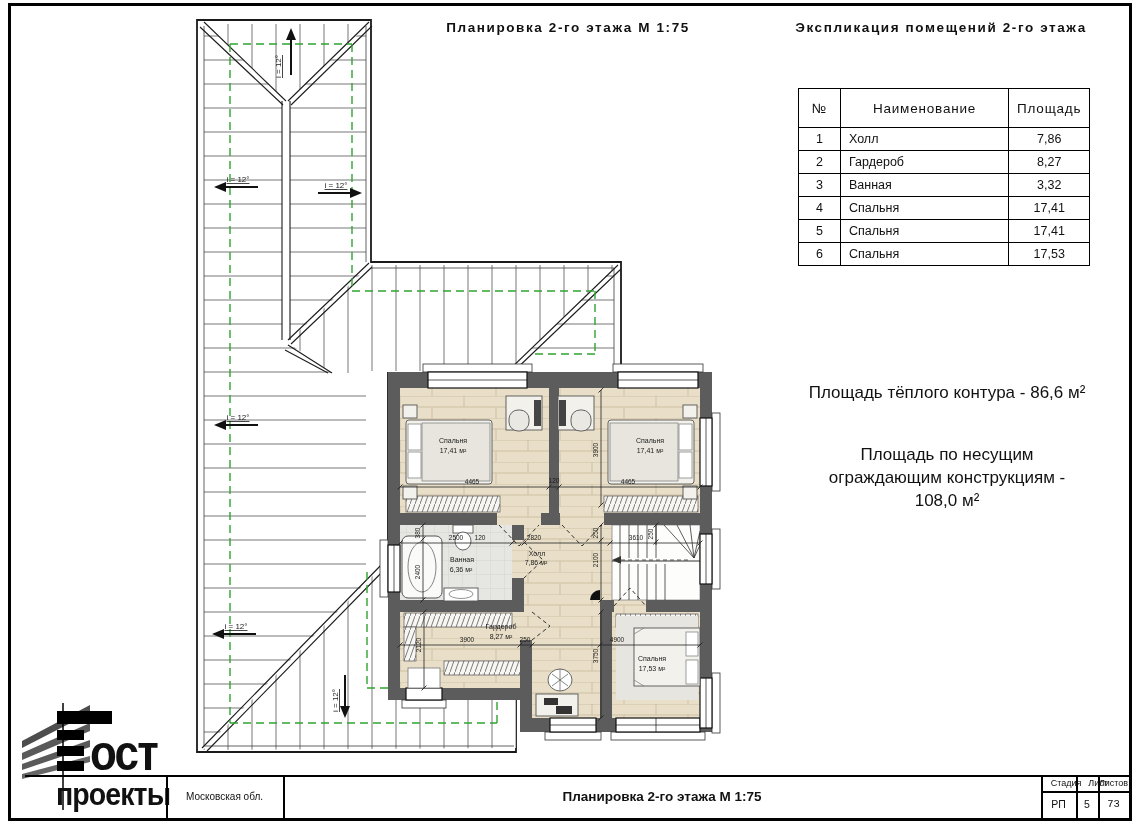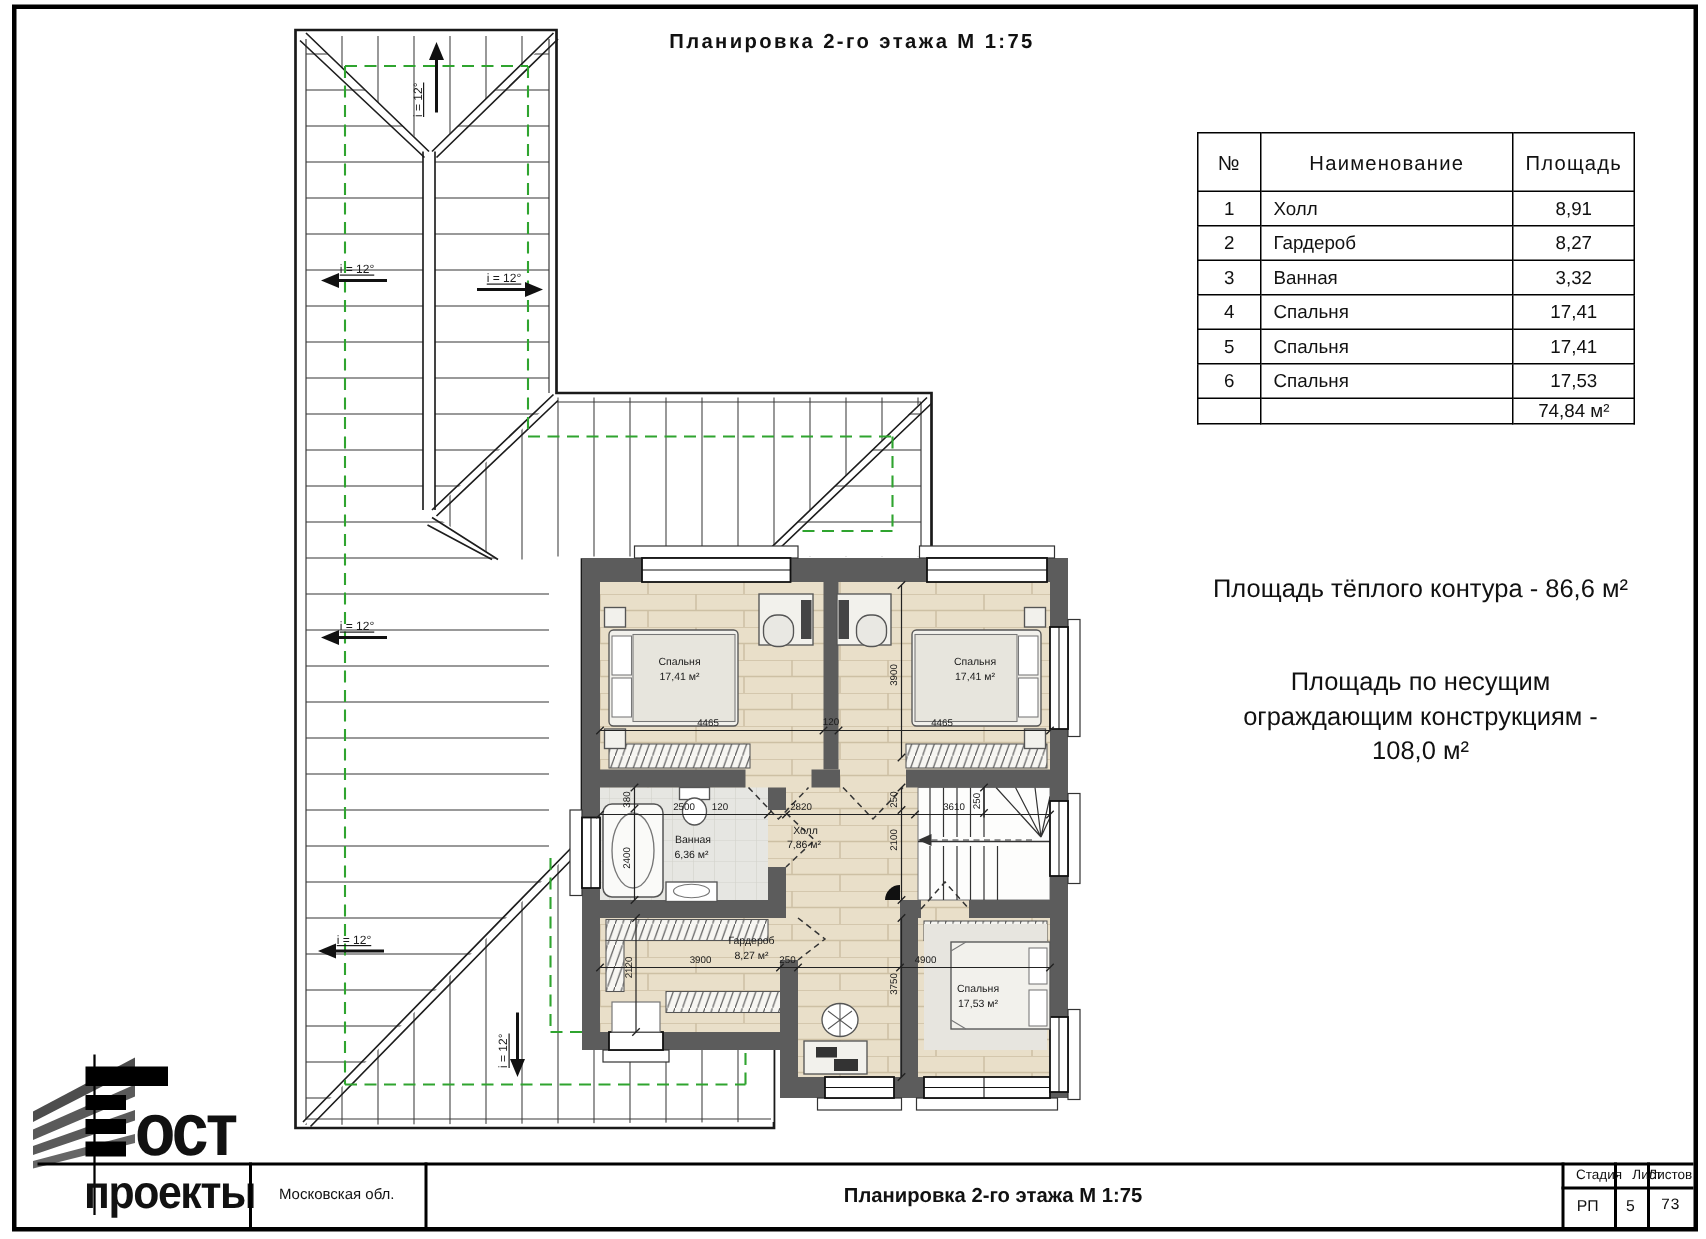--- a/index.html
+++ b/index.html
@@ -306,37 +306,38 @@
         <text class="roomname" x="536" y="565" text-anchor="middle">7,86 м²</text>
         <text class="roomname" x="501" y="629" text-anchor="middle">Гардероб</text>
         <text class="roomname" x="501" y="639" text-anchor="middle">8,27 м²</text>
         <text class="roomname" x="652" y="661" text-anchor="middle">Спальня</text>
         <text class="roomname" x="652" y="671" text-anchor="middle">17,53 м²</text>
       </g>
     </g>
   </svg>
 
   <div class="title plan-title">Планировка 2-го этажа  М 1:75</div>
+  <div class="title table-title">Экспликация помещений 2-го этажа</div>
 
   <table class="expl">
     <colgroup>
         <col style="width:42px">
         <col style="width:168px">
         <col style="width:70px">
       </colgroup>
     <tbody>
         <tr>
       <th class="c">№</th>
       <th class="c">Наименование</th>
       <th class="c">Площадь</th>
     </tr>
     <tr>
       <td class="c">1</td>
       <td class="l">Холл</td>
-      <td class="c">8,91</td>
+      <td class="c">7,86</td>
     </tr>
     <tr>
       <td class="c">2</td>
       <td class="l">Гардероб</td>
       <td class="c">8,27</td>
     </tr>
     <tr>
       <td class="c">3</td>
       <td class="l">Ванная</td>
       <td class="c">3,32</td>
@@ -348,25 +349,20 @@
     </tr>
     <tr>
       <td class="c">5</td>
       <td class="l">Спальня</td>
       <td class="c">17,41</td>
     </tr>
     <tr>
       <td class="c">6</td>
       <td class="l">Спальня</td>
       <td class="c">17,53</td>
-    </tr>
-    <tr class="total">
-      <td></td>
-      <td></td>
-      <td class="c">74,84 м²</td>
     </tr>
   </tbody>
     </table>
 
   <div class="note note1">Площадь тёплого контура - 86,6 м²</div>
   <div class="note note2">Площадь по несущим ограждающим конструкциям - 108,0 м²</div>
 
   <div>
 
     <svg width="180" height="130" style="left:0;top:690px;">

